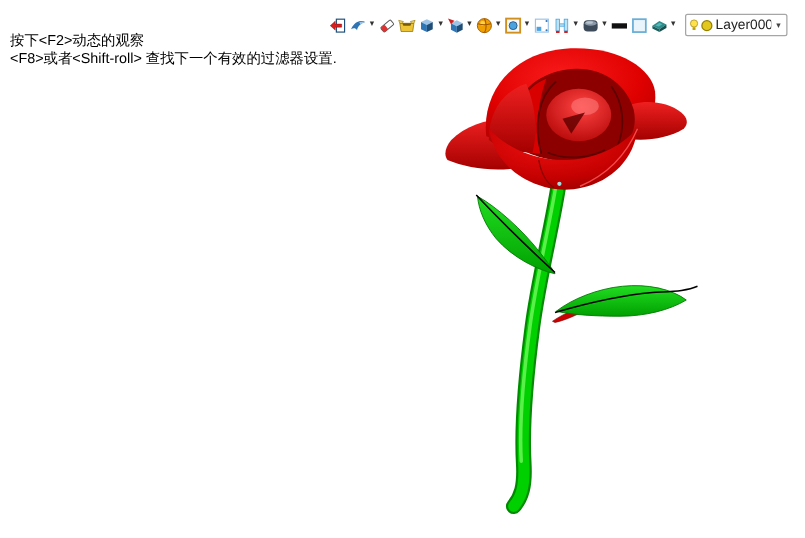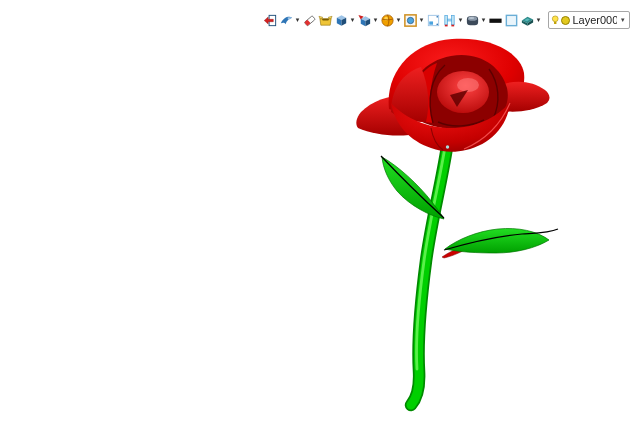--- a/index.html
+++ b/index.html
@@ -84,20 +84,24 @@
         <path d="M 438,122 C 452,128 470,127 484,120" fill="none" stroke="#5c0000" stroke-width="1.4"></path>
         <path d="M 391,112 C 391,90 402,73 421,67 C 429,86 430,106 426,122 C 413,122 399,118 391,112 Z" fill="url(#wingG)"></path>
         <path d="M 391,103 C 406,119 428,128 451,128 C 475,128 497,118 510,102 C 508,127 489,145 466,150 C 454,153 441,152 431,148 C 410,141 395,125 391,103 Z" fill="url(#frontG)"></path>
         <path d="M 510,103 C 501,124 485,140 464,149" fill="none" stroke="#ff5c5c" stroke-width="1.1" opacity="0.8"></path>
         <path d="M 431,128 C 433,139 437,146 443,150" fill="none" stroke="#7a0000" stroke-width="1.1" opacity="0.8"></path>
         <circle cx="447.5" cy="147" r="1.7" fill="#a8dcdc"></circle>
       </g>
     </svg>
   </div>
 
+  <div class="prompt">
+    <div>按下&lt;F2&gt;动态的观察</div>
+    <div>&lt;F8&gt;或者&lt;Shift-roll&gt; 查找下一个有效的过滤器设置.</div>
+  </div>
 
   <div class="toolbar">
 
     <span class="tb-icon">
       <svg viewBox="0 0 16 16">
           <rect x="6.5" y="2.5" width="7" height="11" fill="#fff" stroke="#1f4e79"></rect>
       <path d="M11,6.7 L5.5,6.7 L5.5,4.2 L1.3,8 L5.5,11.8 L5.5,9.3 L11,9.3 Z" fill="#d42020" stroke="#801010" stroke-width="0.4"></path>
         </svg>
     </span>
     <span class="tb-icon">

